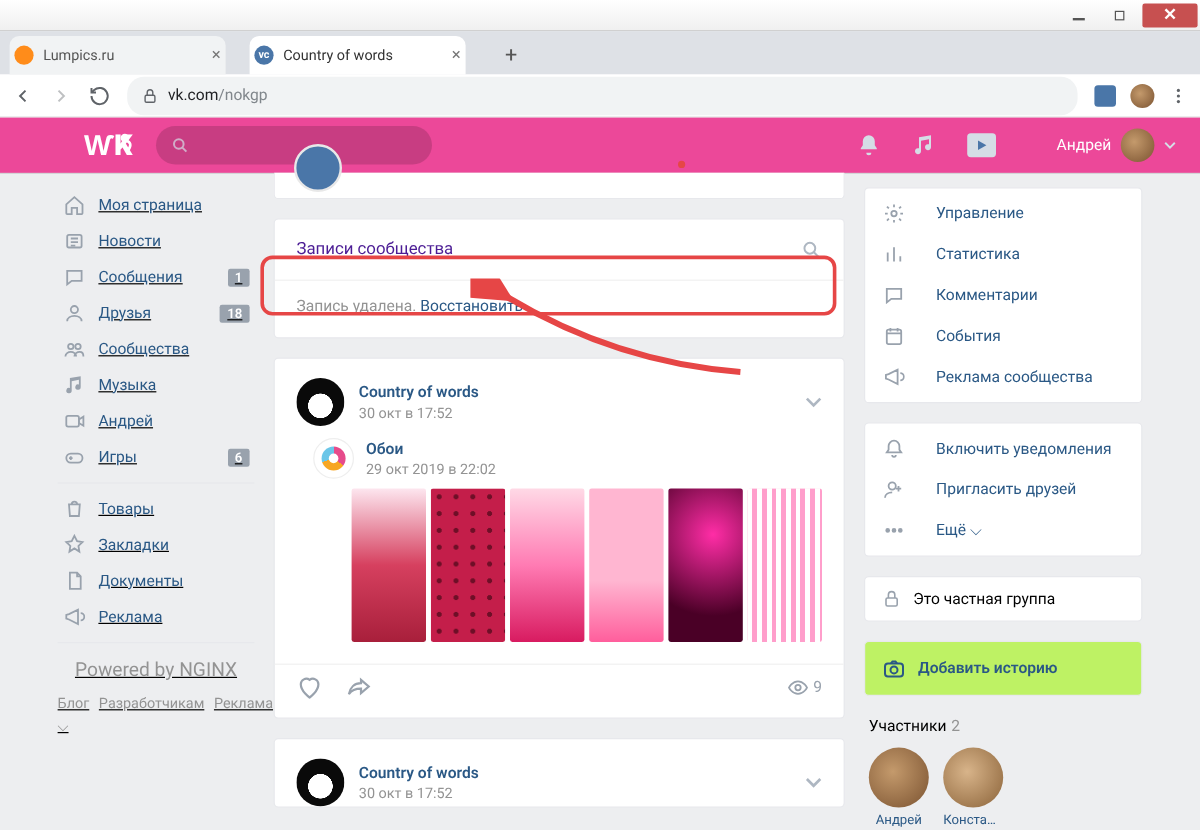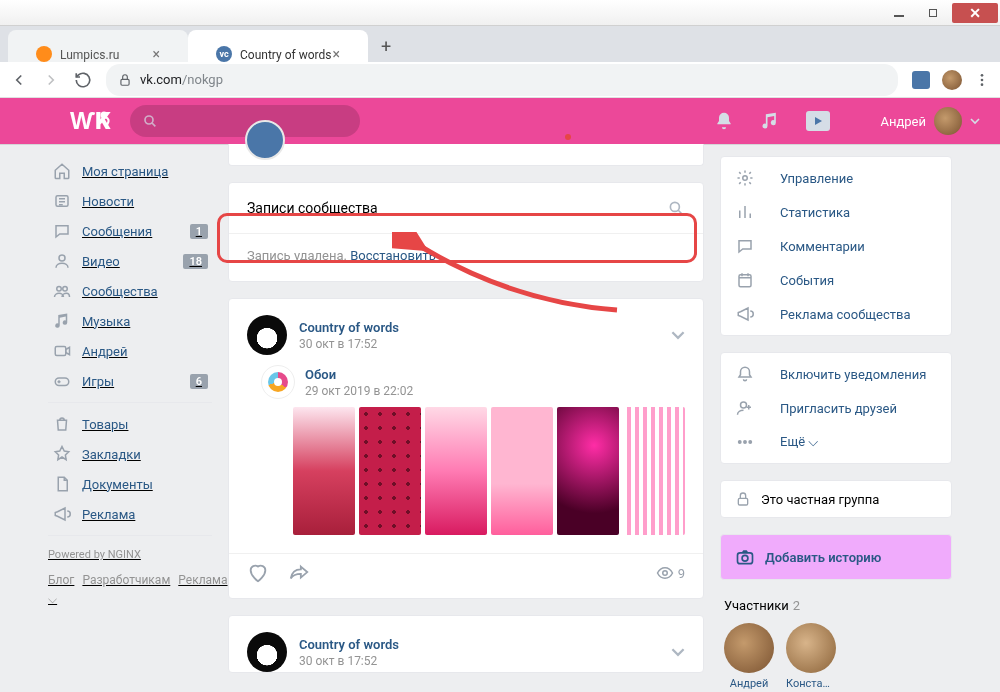--- a/index.html
+++ b/index.html
@@ -10,21 +10,21 @@
 .win-btn { width:30px; height:20px; margin:3px 2px; display:flex; align-items:center; justify-content:center; font-size:11px; color:#333; border-radius:2px; }
 .win-btn.close { background:#c75050; color:#fff; width:46px; }
 .win-btn.max { }
 .win-btn.min { }
 .win-btn .sq { width:8px;height:8px;border:1px solid #555; }
 .win-btn .bar { width:10px;height:2px;background:#555; position:relative; top:3px;}
 .win-btn.close span { color:#fff; font-size:14px; font-weight:bold; }
 
 
 .tabstrip { height:36px; background:#dee1e6; display:flex; align-items:flex-end; padding-left:8px; }
-.tab { height:32px; background:#fff; border-radius:8px 8px 0 0; display:flex; align-items:flex-end; padding:0 28px; margin-right:0; font-size:12px; color:#333; min-width:180px; position:relative;}
+.tab { height:32px; background:#fff; border-radius:8px 8px 0 0; display:flex; align-items:center; padding:0 4px; margin-right:20px; font-size:12px; color:#333; min-width:180px; position:relative;}
 .tab.inactive { background:#f1f3f4; color:#555; }
 .tab .favicon { width:16px;height:16px; margin-right:8px; border-radius:50%; display:flex; align-items:center; justify-content:center;}
 .tab .close { margin-left:auto; color:#777; font-size:14px; }
 .tab-add { width:28px; height:28px; display:flex; align-items:center; justify-content:center; color:#555; font-size:18px; margin-left:4px; margin-bottom:2px; }
 
 
 .addrbar { height:36px; background:#fff; border-bottom:1px solid #e0e0e0; display:flex; align-items:center; padding:0 10px; gap:14px;}
 .nav-icon { color:#5f6368; display:flex; align-items:center; }
 .addr-field { flex:1; height:28px; background:#f1f3f4; border-radius:14px; display:flex; align-items:center; padding:16px 12px; font-size:13px; color:#202124; }
 .addr-field .lock { margin-right:8px; color:#5f6368; }
@@ -40,32 +40,32 @@
 .vk-user { display:flex; align-items:center; gap:8px; color:#fff; font-size:13px; margin-left:40px;}
 .vk-user .av { width:28px;height:28px;border-radius:50%; background:radial-gradient(circle at 40% 40%, #c49a6c, #7a5230); }
 
 
 .page { display:flex; padding:12px 48px 0 48px; gap:16px; height: calc(692px - 26px - 36px - 36px - 46px);}
 .left-nav { width:164px; flex:none;text-decoration:underline; }
 .left-nav .item { display:flex; align-items:center; height:30px; font-size:13px; color:#2a5885; gap:10px; cursor:pointer; padding:0 4px;}
 .left-nav .item .licon { width:20px; color:#99a2ad; display:flex; align-items:center; justify-content:center; }
 .left-nav .badge { margin-left:auto; background:#99a2ad; color:#fff; font-size:11px; padding:1px 6px; border-radius:2px; font-weight:600;}
 .left-nav hr { border:none; border-top:1px solid #e7e8ec; margin:6px 0;}
-.left-nav .powered { font-size:11px; color:#939393; margin:12px 0 10px;}
+.left-nav .powered { font-size:16px; color:#939393; margin:12px 0 10px;text-align:center;}
 .left-nav .footer-links { font-size:12px; color:#939393; line-height:1.6; }
 .left-nav .footer-links span { margin-right:8px; }
 
 .main { flex:1; min-width:0;}
 .card { background:#fff; border:1px solid #e7e8ec; border-radius:4px; margin-bottom:16px; }
 .stub-card { height:22px; border-radius:0 0 4px 4px; border-top:none; margin-top:-12px; margin-bottom:16px; position:relative;}
 .stub-av { width:40px;height:40px;border-radius:50%; background:#4a76a8; position:absolute; left:16px; top:-24px; border:2px solid #e8e8e8;}
 .stub-dot { position:absolute; left:336px; top:-10px; width:6px;height:6px;border-radius:50%;background:#e64646;}
 
 .wall-head { display:flex; align-items:center; padding:16px 18px; }
-.wall-head .title { font-size:14px; color:#000000; }
+.wall-head .title { font-size:14px; color:#4c1d95; }
 .wall-head .srch { margin-left:auto; color:#aeb7c2; }
 
 .deleted-row { padding:14px 18px 18px; font-size:13px; color:#939393; border-top:1px solid #f0f0f0; }
 .deleted-row a { color:#2a5885; cursor:pointer; }
 
 .highlight-box { position:absolute; border:3px solid #e64646; border-radius:10px; pointer-events:none; z-index:50;}
 .arrow-svg { position:absolute; z-index:51; pointer-events:none; }
 
 .post-head { display:flex; align-items:center; padding:16px 18px 10px; gap:12px;}
 .post-av { width:40px;height:40px;border-radius:50%; background:#4a76a8; display:flex;align-items:center;justify-content:center; overflow:hidden;}
@@ -90,21 +90,21 @@
 .post-actions { display:flex; align-items:center; padding:8px 18px 14px; gap:18px; color:#99a2ad; border-top:1px solid #f0f0f0; margin-top:8px;}
 .post-actions .views { margin-left:auto; font-size:13px; display:flex; align-items:center; gap:4px;}
 
 .next-post { padding:16px 18px 0; display:flex; gap:12px; align-items:center; }
 
 .right { width:232px; flex:none;}
 .right .menu { background:#fff; border:1px solid #e7e8ec; border-radius:4px; padding:4px 0; margin-bottom:16px;}
 .right .menu .mi { display:flex; align-items:center; height:34px; padding:0 14px; font-size:13px; color:#2a5885; gap:25px;}
 .right .menu .mi .micon { width:20px; color:#99a2ad; display:flex; align-items:center; justify-content:center;}
 .right .priv { background:#fff; border:1px solid #e7e8ec; border-radius:4px; padding:10px 14px; font-size:13px; color:#000; display:flex; align-items:center; gap:10px; margin-bottom:16px;}
-.right .story { background:#f0abfc; border:1px solid #e7e8ec; border-radius:4px; padding:12px 14px; font-size:13px; color:#2a5885; font-weight:600; display:flex; align-items:center; gap:10px; margin-bottom:16px;}
+.right .story { background:#bef264; border:1px solid #e7e8ec; border-radius:4px; padding:12px 14px; font-size:13px; color:#2a5885; font-weight:600; display:flex; align-items:center; gap:10px; margin-bottom:16px;}
 .right .members-title { font-size:13px; padding:2px 4px 10px; }
 .right .members-title .cnt { color:#939393; margin-left:4px;}
 .right .members { display:flex; gap:12px; padding:0 4px;}
 .right .mem .mav { width:50px;height:50px;border-radius:50%; background:radial-gradient(circle at 40% 40%, #c49a6c, #7a5230);}
 .right .mem .mname { font-size:11px; color:#2a5885; text-align:center; margin-top:4px; width:50px; white-space:nowrap; overflow:hidden; text-overflow:ellipsis;}
 
 svg { display:block; }
 </style>
 </head>
 <body>
@@ -248,21 +248,21 @@
         <span>Сообщения</span>
         <span class="badge">1</span>
       </div>
       <div class="item">
         <span class="licon">
           <svg width="18" height="18" viewBox="0 0 24 24" fill="none" stroke="currentColor" stroke-width="2">
             <circle cx="12" cy="8" r="4"></circle>
             <path d="M4 21c0-4 4-6 8-6s8 2 8 6"></path>
           </svg>
         </span>
-        <span>Видео</span>
+        <span>Друзья</span>
         <span class="badge">18</span>
       </div>
       <div class="item">
         <span class="licon">
           <svg width="18" height="18" viewBox="0 0 24 24" fill="none" stroke="currentColor" stroke-width="2">
             <circle cx="8" cy="9" r="3"></circle>
             <circle cx="16" cy="9" r="3"></circle>
             <path d="M2 20c0-3 3-5 6-5s6 2 6 5M12 20c0-3 3-5 6-5s4 2 4 5"></path>
           </svg>
         </span>

